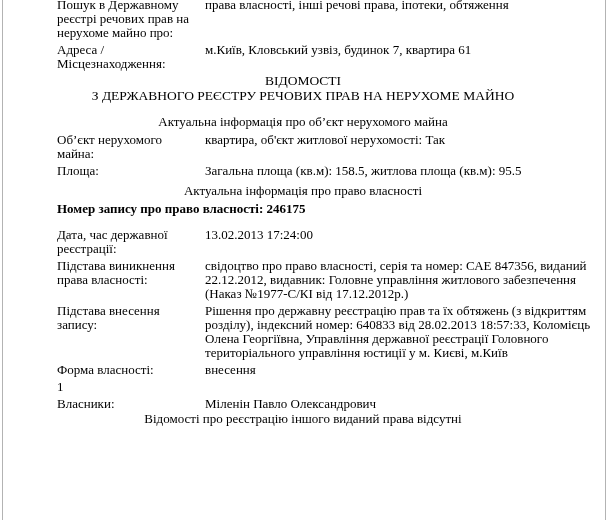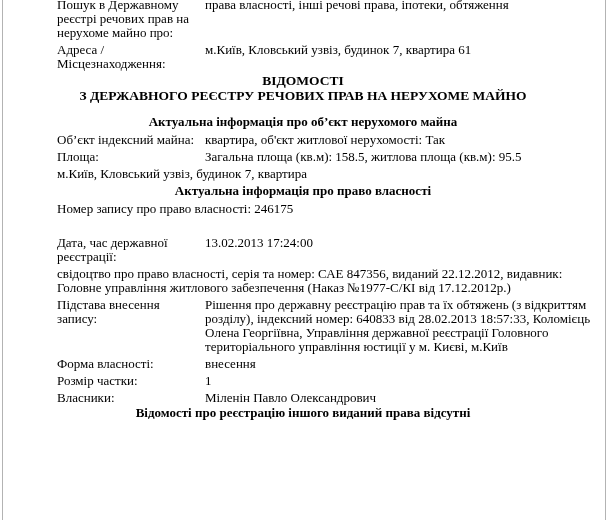--- a/index.html
+++ b/index.html
@@ -37,40 +37,40 @@
     margin-right: 8px;
   }
   .row .value {
     flex: 1;
   }
   .first-row {
     margin-top: -2px;
   }
   .centered {
     text-align: center;
-    font-weight: bold;
+    font-weight: normal;
     margin-left: -44px;
     width: calc(100% + 44px);
   }
   .doc-title {
     font-size: 13.5px;
     line-height: 14.5px;
     margin-top: 3px;
     margin-bottom: 12px;
   }
   .section-heading {
     font-size: 13px;
     margin-bottom: 4px;
   }
   .section-heading.ownership {
     margin-top: 0;
   }
   .record-number {
-    font-weight: normal;
-    margin-bottom: 20px;
+    font-weight: bold;
+    margin-bottom: 12px;
   }
   .footer-notice {
     margin-top: -2px;
   }
 </style>
 </head>
 <body>
 
 <div class="page">
 
@@ -86,59 +86,58 @@
 
   <div class="centered doc-title">
     <div>ВІДОМОСТІ</div>
     <div>З ДЕРЖАВНОГО РЕЄСТРУ РЕЧОВИХ ПРАВ НА НЕРУХОМЕ МАЙНО</div>
   </div>
 
   <div class="centered section-heading">Актуальна інформація про об’єкт нерухомого майна</div>
 
 
   <div class="row">
-    <div class="label">Об’єкт індексний майна:</div>
+    <div class="label">Об’єкт нерухомого майна:</div>
     <div class="value">квартира, об'єкт житлової нерухомості: Так</div>
   </div>
 
   <div class="row">
     <div class="label">Площа:</div>
     <div class="value">Загальна площа (кв.м): 158.5, житлова площа (кв.м): 95.5</div>
   </div>
 
   <div class="row">
-    <div class="value">м.Київ, Кловський узвіз, будинок 7, квартира</div>
   </div>
 
   <div class="centered section-heading ownership">Актуальна інформація про право власності</div>
 
   <div class="record-number">Номер запису про право власності: 246175</div>
 
   <div class="row">
     <div class="label">Дата, час державної реєстрації:</div>
     <div class="value">13.02.2013 17:24:00</div>
   </div>
 
 
   <div class="row">
+    <div class="label">Підстава виникнення права власності:</div>
     <div class="value">свідоцтво про право власності, серія та номер: САЕ 847356, виданий 22.12.2012, видавник: Головне управління житлового забезпечення (Наказ №1977-С/КІ від 17.12.2012р.)</div>
   </div>
 
   <div class="row">
     <div class="label">Підстава внесення запису:</div>
     <div class="value">Рішення про державну реєстрацію прав та їх обтяжень (з відкриттям розділу), індексний номер: 640833 від 28.02.2013 18:57:33, Коломієць Олена Георгіївна, Управління державної реєстрації Головного територіального управління юстиції у м. Києві, м.Київ</div>
   </div>
 
   <div class="row">
     <div class="label">Форма власності:</div>
     <div class="value">внесення</div>
   </div>
 
   <div class="row">
-    <div class="label">Розмір частки:</div>
     <div class="value">1</div>
   </div>
 
   <div class="row">
     <div class="label">Власники:</div>
     <div class="value">Міленін Павло Олександрович</div>
   </div>
 
   <div class="centered footer-notice">Відомості про реєстрацію іншого виданий права відсутні</div>
 

